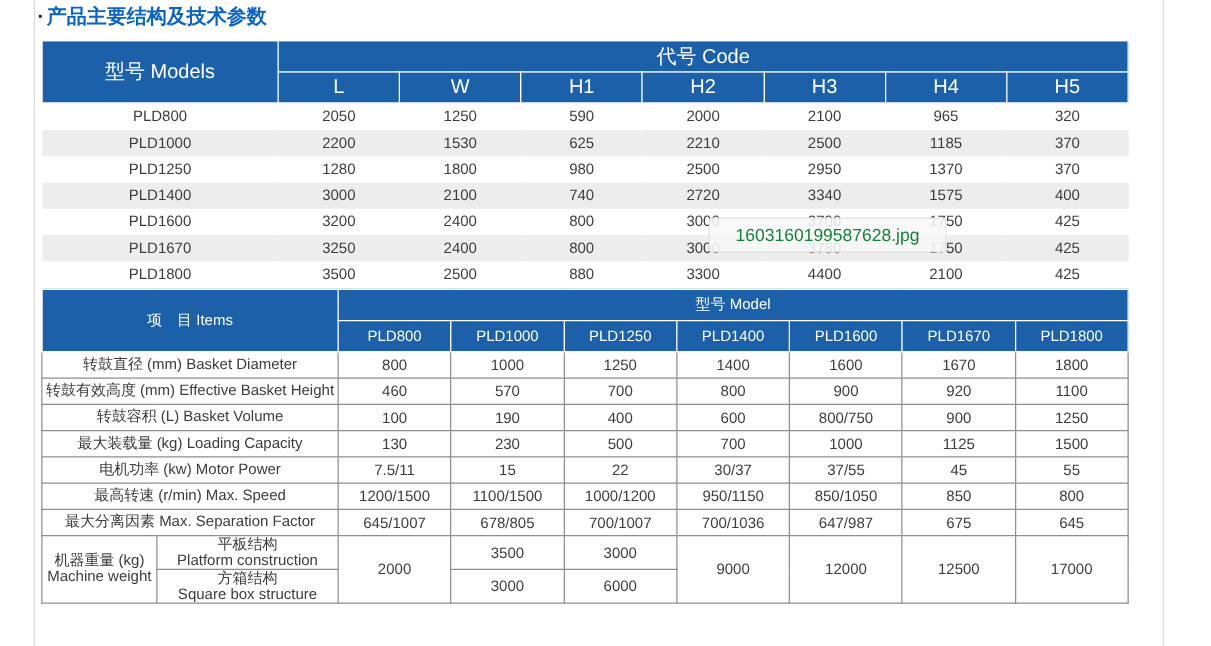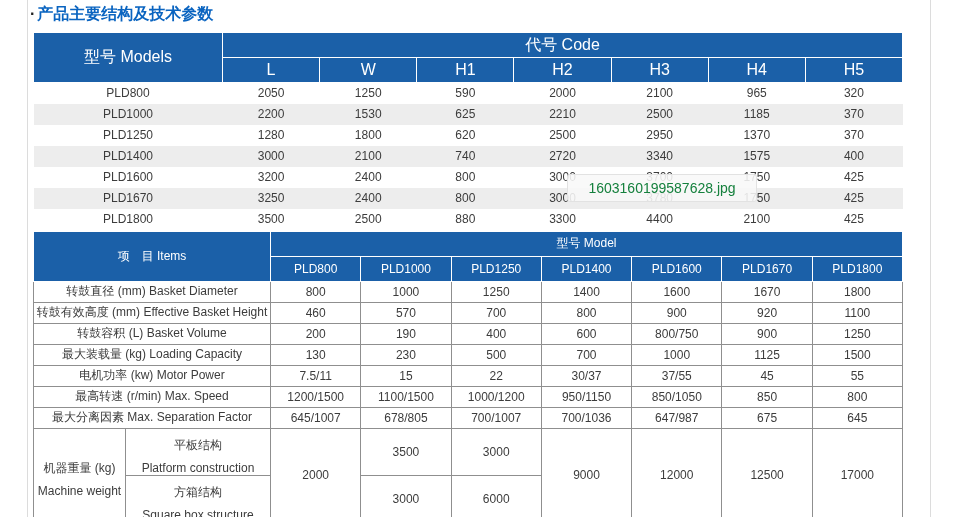--- a/index.html
+++ b/index.html
@@ -44,21 +44,21 @@
     border: 1px solid #ffffff;
     height: 25px; text-align: center; padding: 0; margin-top: 45px;
   }
   .t2 td {
     font-size: 12px; color: #3c3c3c;
     background: #ffffff;
     border: 1px solid #8f8f8f;
     height: 21px; text-align: center; padding: 0 2px;
   }
   .t2 td.mw { height: 27px; }
-  .t2 .two-line div { line-height: 13px; margin-top: 10px; }
+  .t2 .two-line div { line-height: 13px; }
 
   
   .watermark {
     position: absolute; left: 567px; top: 161px;
     width: 190px; height: 28px; line-height: 26px;
     background: rgba(248,248,248,0.88);
     border: 1px solid #e2e2e2; border-radius: 3px;
     color: #15803d; font-size: 14px; text-align: center;
     z-index: 5; pointer-events: none;
     overflow: hidden; white-space: nowrap; margin-top: 13px;
@@ -118,21 +118,21 @@
         <td>625</td>
         <td>2210</td>
         <td>2500</td>
         <td>1185</td>
         <td>370</td>
       </tr>
       <tr>
         <td>PLD1250</td>
         <td>1280</td>
         <td>1800</td>
-        <td>620</td>
+        <td>980</td>
         <td>2500</td>
         <td>2950</td>
         <td>1370</td>
         <td>370</td>
       </tr>
       <tr>
         <td>PLD1400</td>
         <td>3000</td>
         <td>2100</td>
         <td>740</td>
@@ -217,21 +217,21 @@
         <td>460</td>
         <td>570</td>
         <td>700</td>
         <td>800</td>
         <td>900</td>
         <td>920</td>
         <td>1100</td>
       </tr>
       <tr>
         <td colspan="2">转鼓容积 (L) Basket Volume</td>
-        <td>200</td>
+        <td>100</td>
         <td>190</td>
         <td>400</td>
         <td>600</td>
         <td>800/750</td>
         <td>900</td>
         <td>1250</td>
       </tr>
       <tr>
         <td colspan="2">最大装载量 (kg) Loading Capacity</td>
         <td>130</td>

